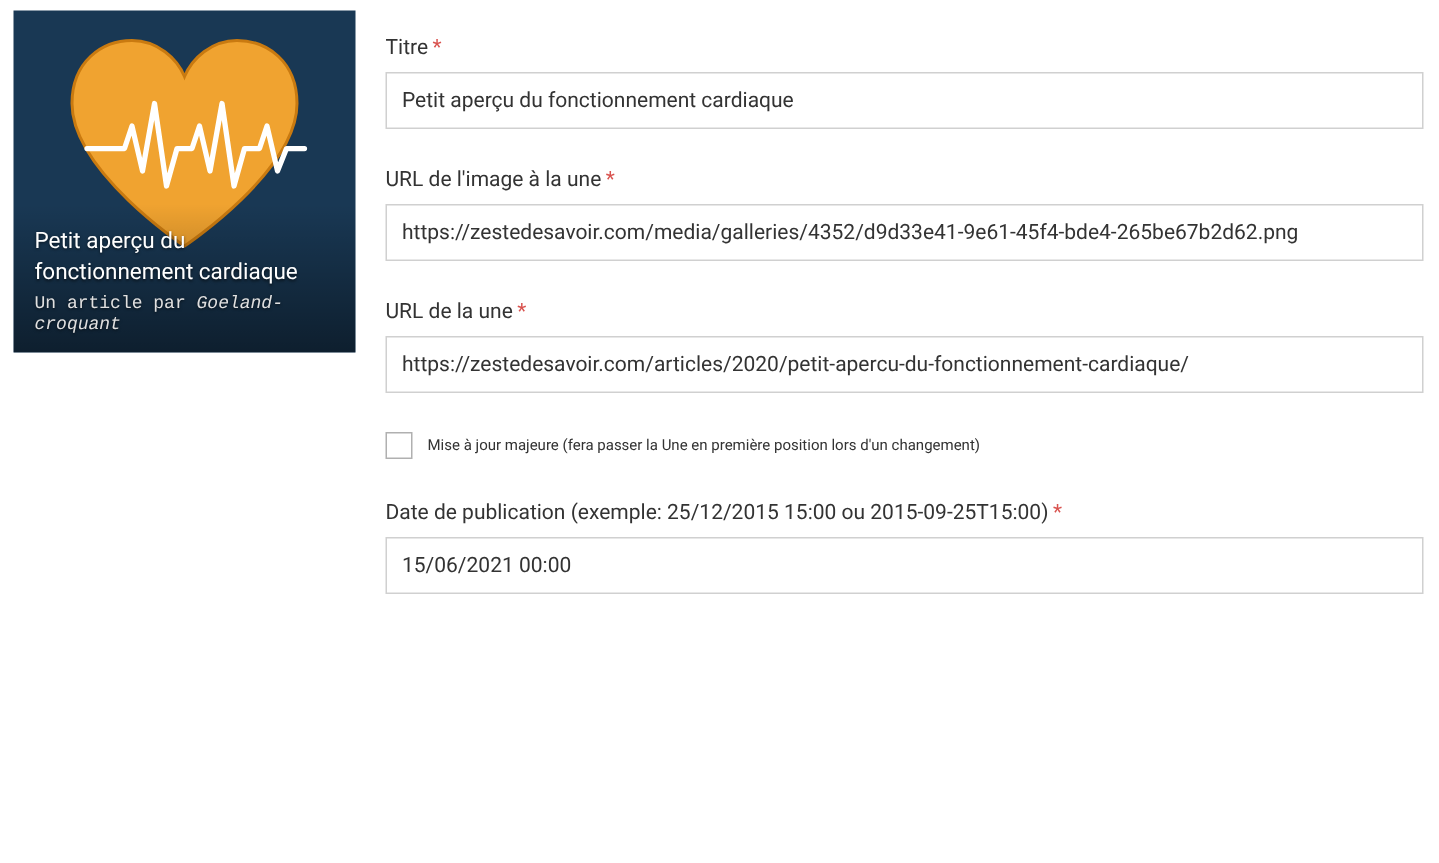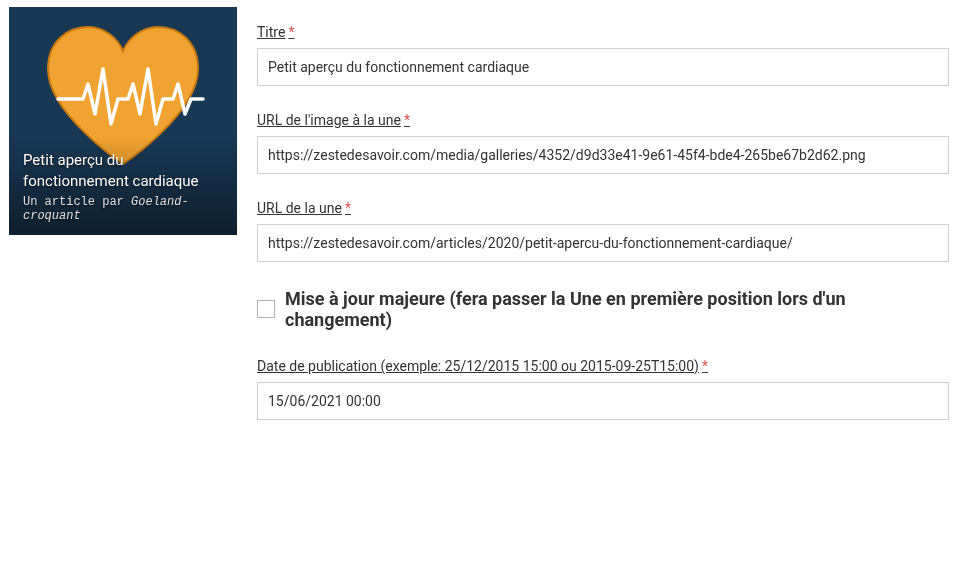--- a/index.html
+++ b/index.html
@@ -57,21 +57,20 @@
   .form {
     flex: 1;
     padding: 24px 10px 10px 20px;
   }
   .field { margin-bottom: 10px; }
   .label {
     font-size: 14px;
     color: #333;
     display: block;
     margin-bottom: 8px;
-    text-decoration: underline;
   }
   .req { color: #d9534f; margin-left: 3px; }
   .input {
     width: 100%;
     border: 1px solid #d0d0d0;
     padding: 10px 10px;
     font-size: 14px;
     color: #333;
     font-family: inherit;
     margin-bottom: 16px;
@@ -83,23 +82,22 @@
     margin: 4px 0 28px 0;
   }
   .checkbox {
     width: 18px;
     height: 18px;
     border: 1px solid #b0b0b0;
     background: #fff;
     flex-shrink: 0;
   }
   .checkbox-label {
-    font-size: 18px;
+    font-size: 10px;
     color: #333;
-    font-weight: bold;
   }
 </style>
 </head>
 <body>
 
 <div class="container">
   <div class="card">
     <svg class="card-heart" viewBox="0 0 180 150">
       <path d="M90,145 C90,145 15,95 15,50 C15,22 35,8 55,8 C72,8 85,20 90,32 C95,20 108,8 125,8 C145,8 165,22 165,50 C165,95 90,145 90,145 Z" fill="#f0a330" stroke="#c97a10" stroke-width="2"></path>
       <polyline points="25,80 50,80 55,65 62,95 70,50 78,105 85,80 95,80 100,65 107,95 115,50 123,105 130,80 140,80 145,65 152,95 158,80 170,80" fill="none" stroke="#ffffff" stroke-width="3.5" stroke-linejoin="round" stroke-linecap="round"></polyline>

